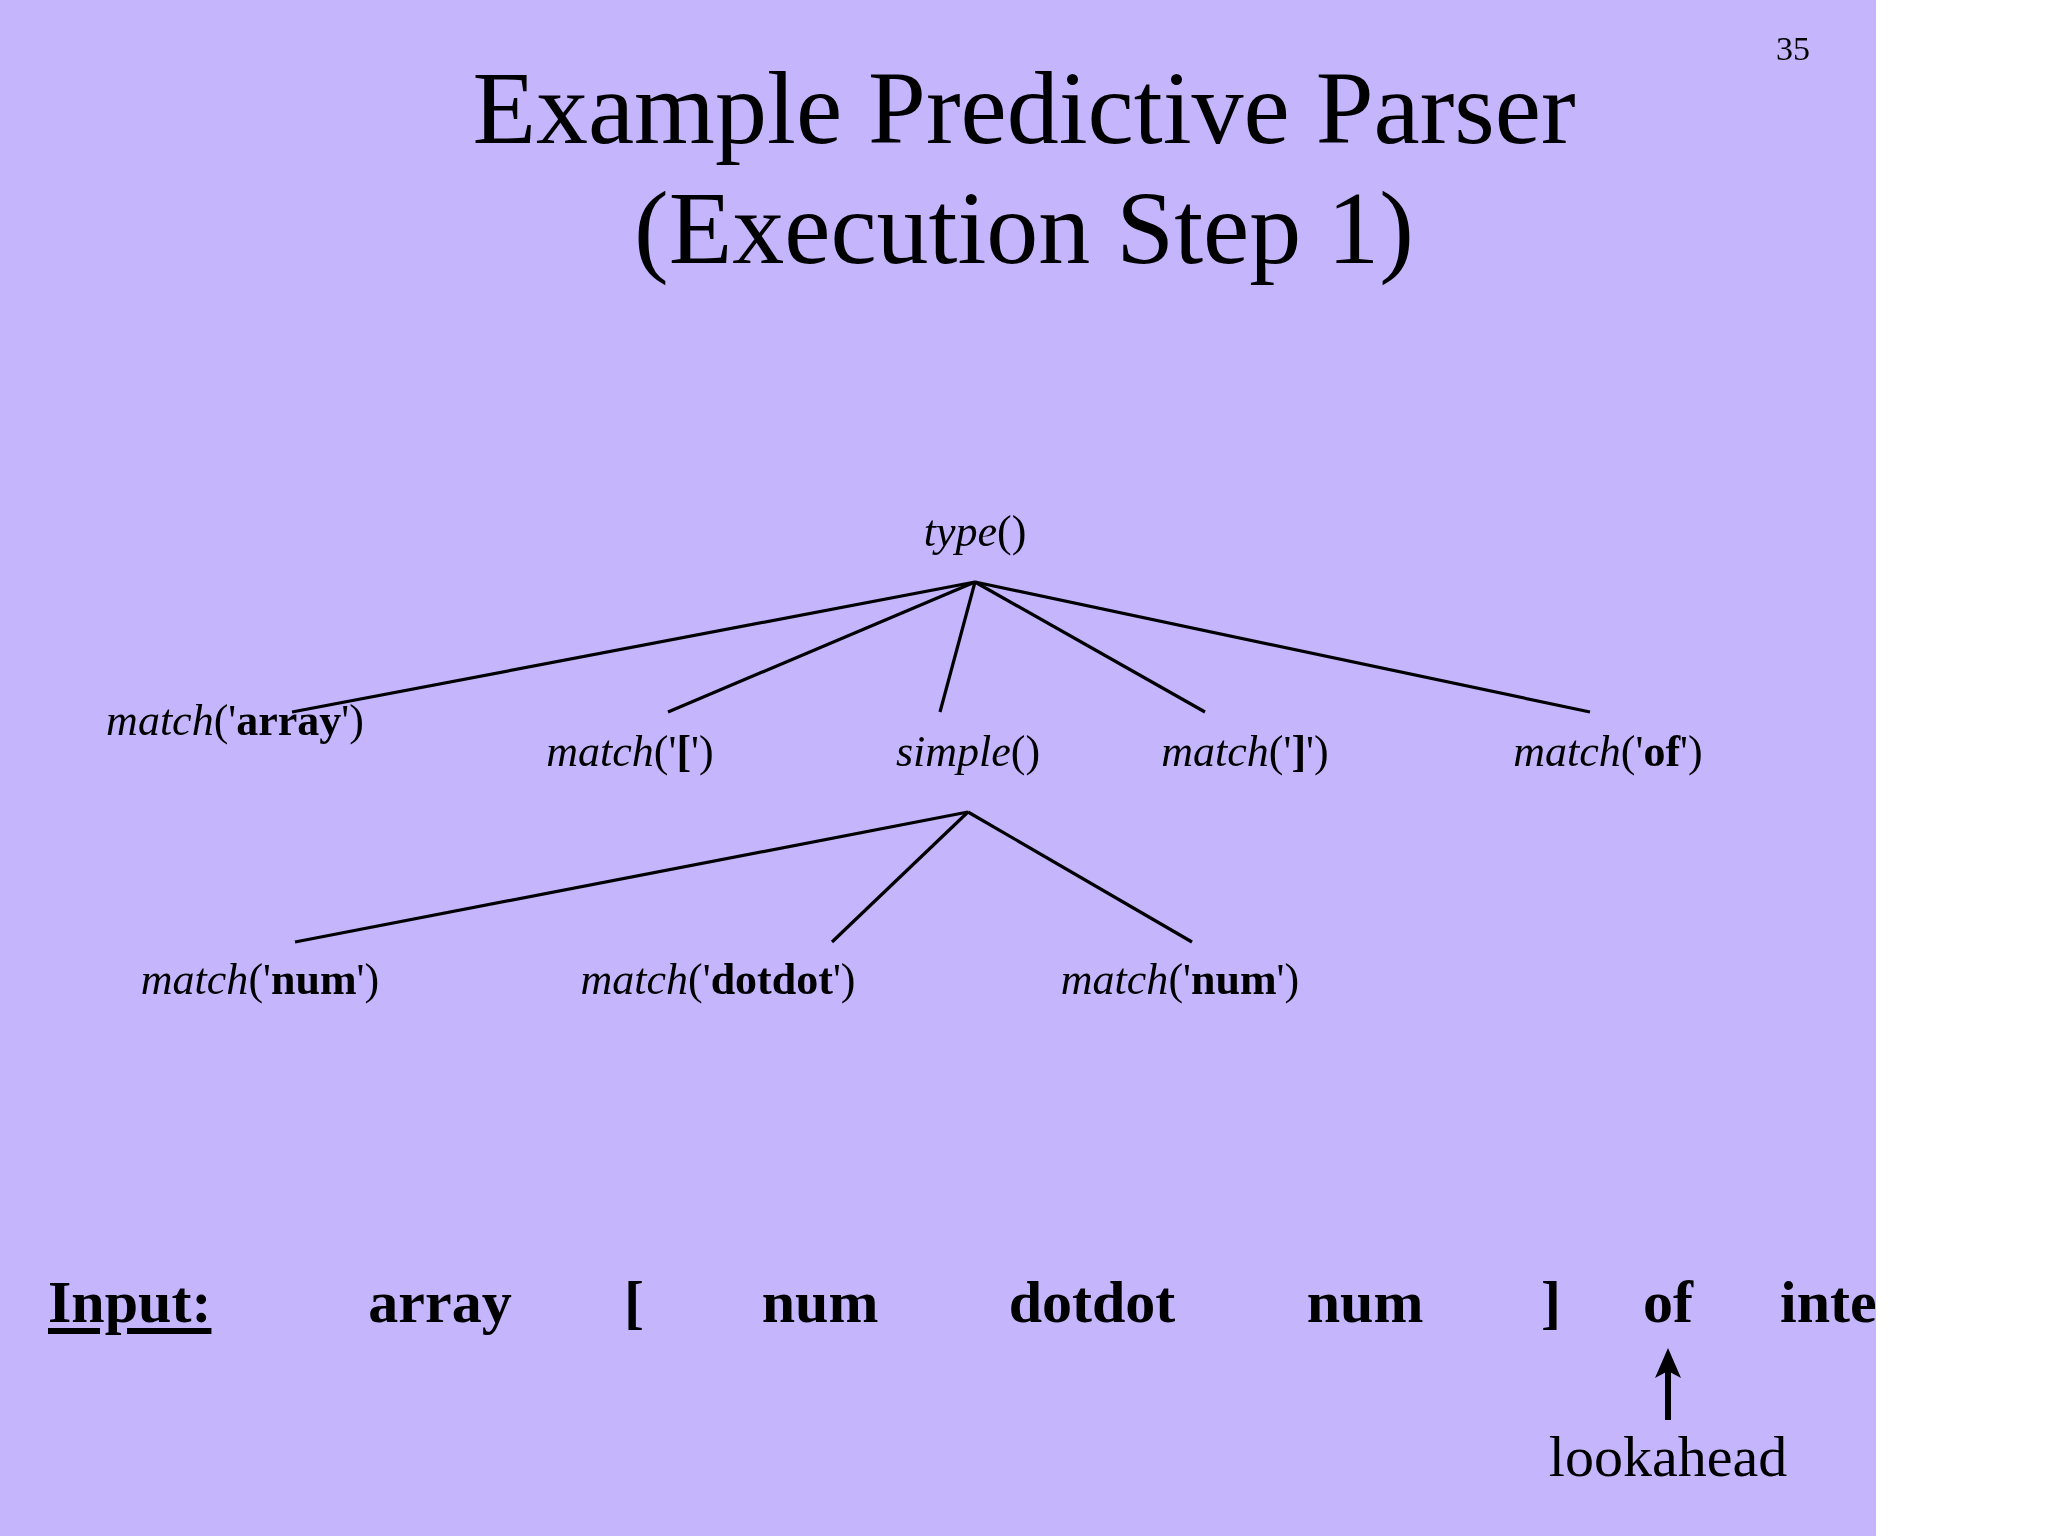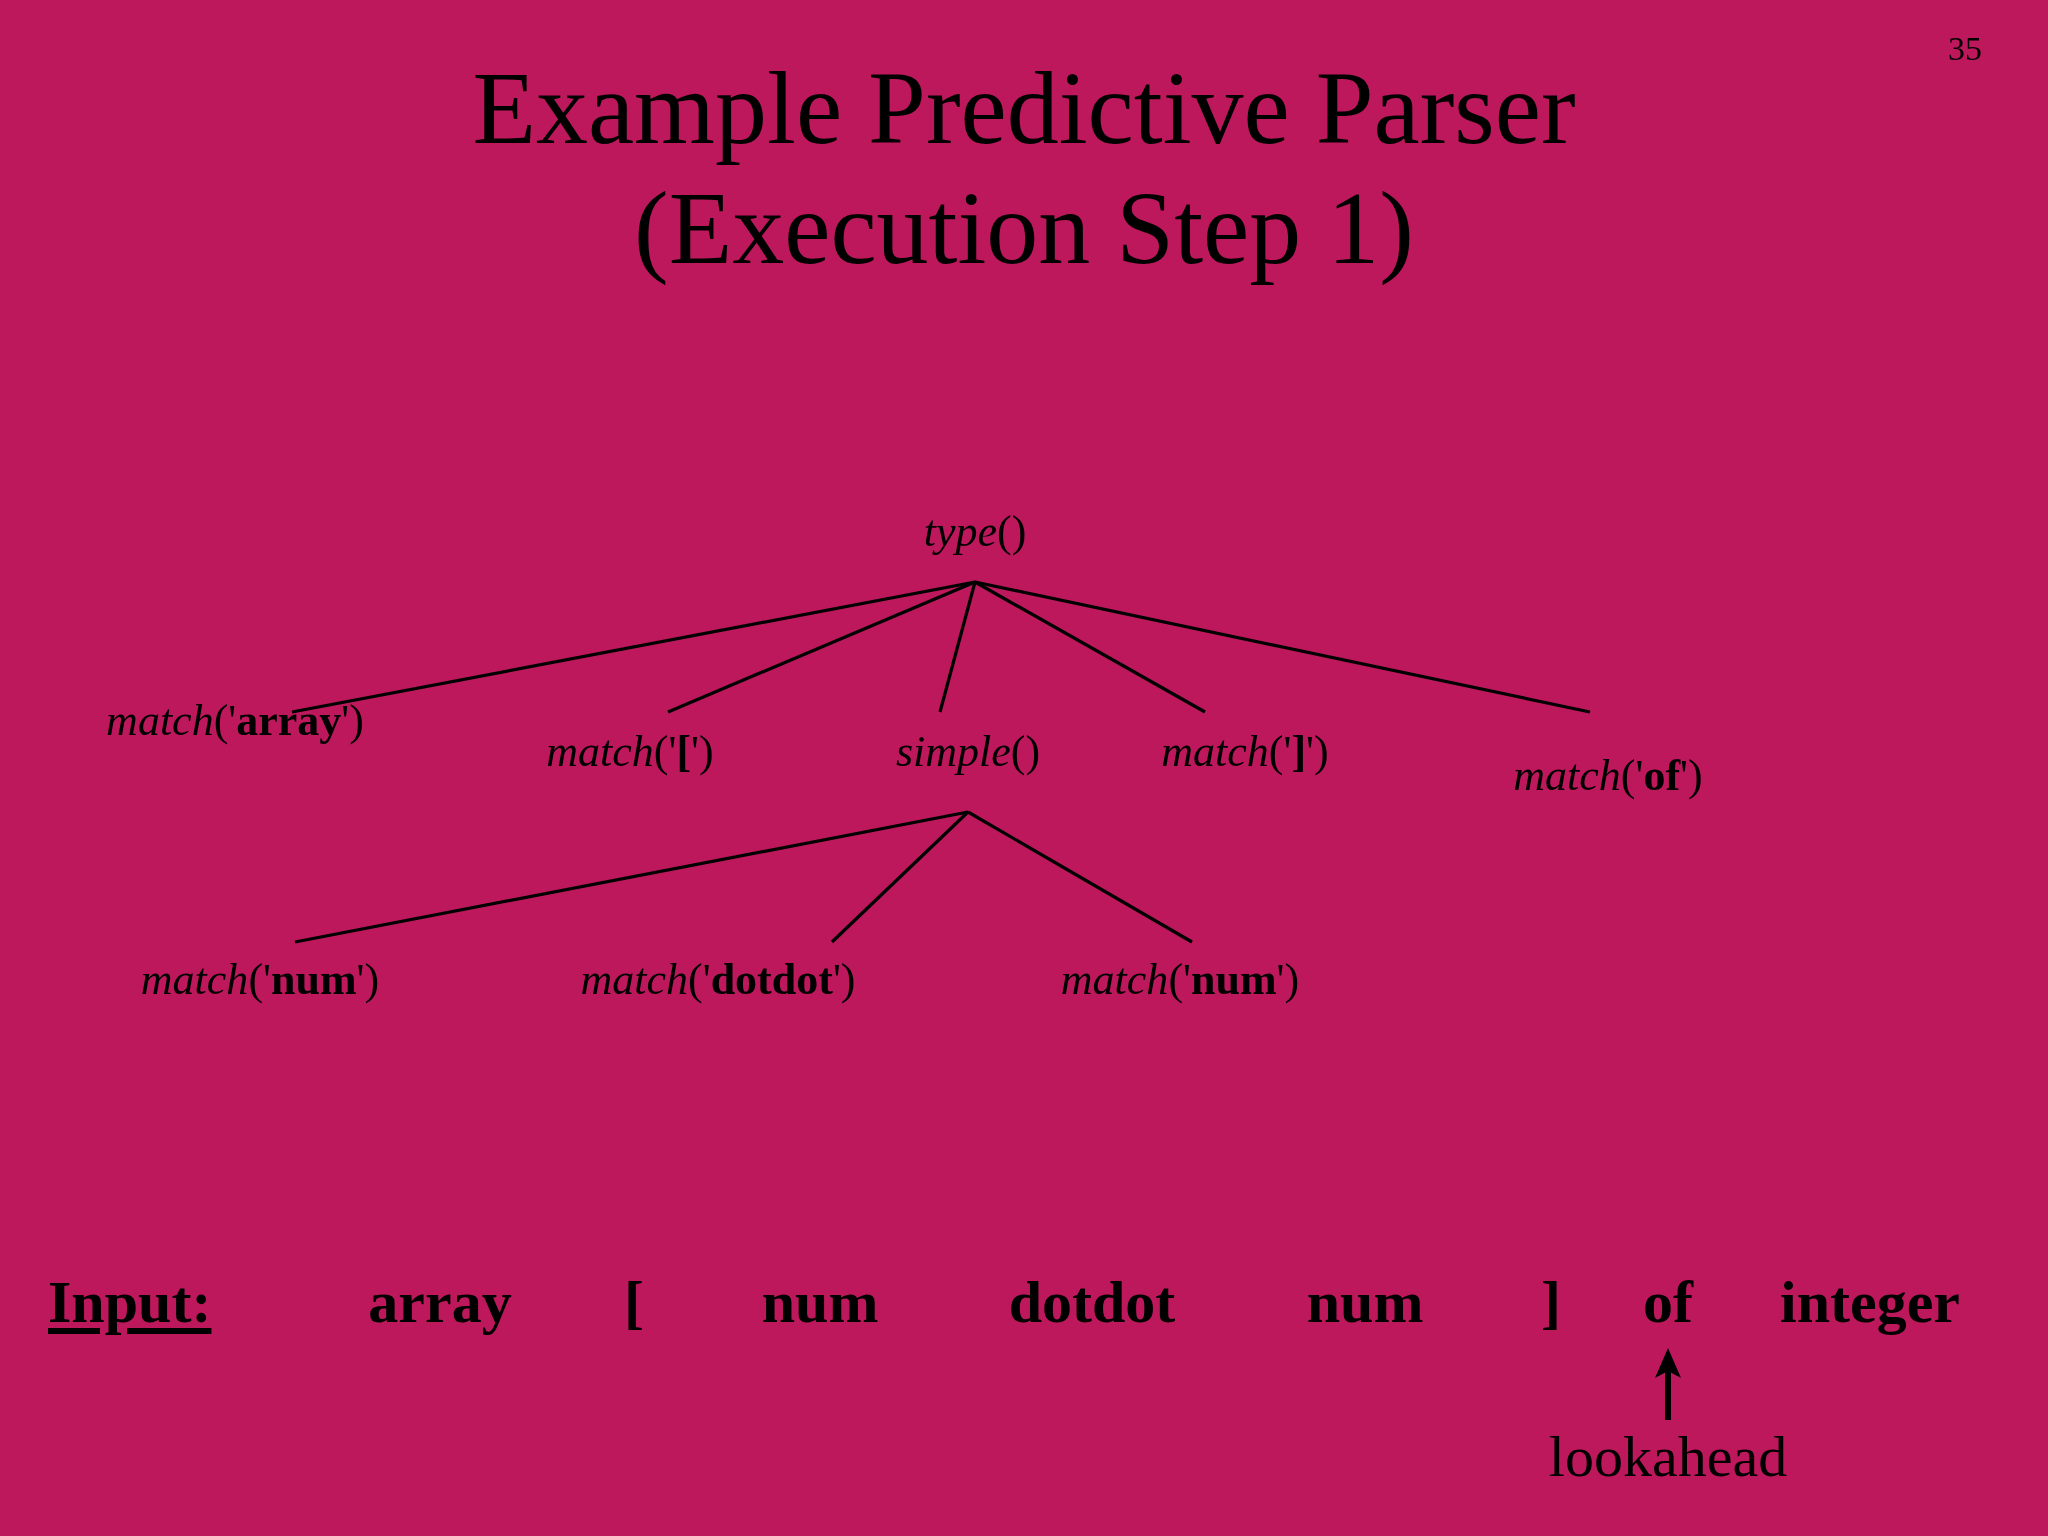--- a/index.html
+++ b/index.html
@@ -6,23 +6,23 @@
     margin: 0;
     padding: 0;
     background: #ffffff;
   }
   body {
     font-family: "Liberation Serif", "DejaVu Serif", serif;
     color: #000000;
   }
   #slide {
     position: relative;
-    width: 2048px;
+    width: 1876px;
     height: 1536px;
-    background: #be185d;
+    background: #c4b5fd;
     overflow: hidden;
   }
 
   
   .page-number {
     position: absolute;
     right: 66px;
     top: 32px;
     font-size: 34px;
     line-height: 1;
@@ -160,21 +160,21 @@
         </g>
     </svg>
 
     <div class="node row-root" id="node-root" style="left: 975px; top: 510px;"><span class="fn">type</span><span class="punct">(</span><span class="punct">)</span></div>
 
     <div id="level2-container">
         <div class="node" style="left: 235px; top: 699px;"><span class="fn">match</span><span class="punct">('</span><span class="arg">array</span><span class="punct">')</span></div>
         <div class="node" style="left: 630px; top: 730px;"><span class="fn">match</span><span class="punct">('</span><span class="arg">[</span><span class="punct">')</span></div>
         <div class="node" style="left: 968px; top: 730px;"><span class="fn">simple</span><span class="punct">(</span><span class="punct">)</span></div>
         <div class="node" style="left: 1245px; top: 730px;"><span class="fn">match</span><span class="punct">('</span><span class="arg">]</span><span class="punct">')</span></div>
-        <div class="node" style="left: 1608px; top: 730px; margin-top: 24px;"><span class="fn">match</span><span class="punct">('</span><span class="arg">of</span><span class="punct">')</span></div>
+        <div class="node" style="left: 1608px; top: 730px;"><span class="fn">match</span><span class="punct">('</span><span class="arg">of</span><span class="punct">')</span></div>
       </div>
 
     <div id="level3-container">
         <div class="node" style="left: 260px; top: 958px;"><span class="fn">match</span><span class="punct">('</span><span class="arg">num</span><span class="punct">')</span></div>
         <div class="node" style="left: 718px; top: 958px;"><span class="fn">match</span><span class="punct">('</span><span class="arg">dotdot</span><span class="punct">')</span></div>
         <div class="node" style="left: 1180px; top: 958px;"><span class="fn">match</span><span class="punct">('</span><span class="arg">num</span><span class="punct">')</span></div>
       </div>
   </div>
 
   <div id="input-line">

